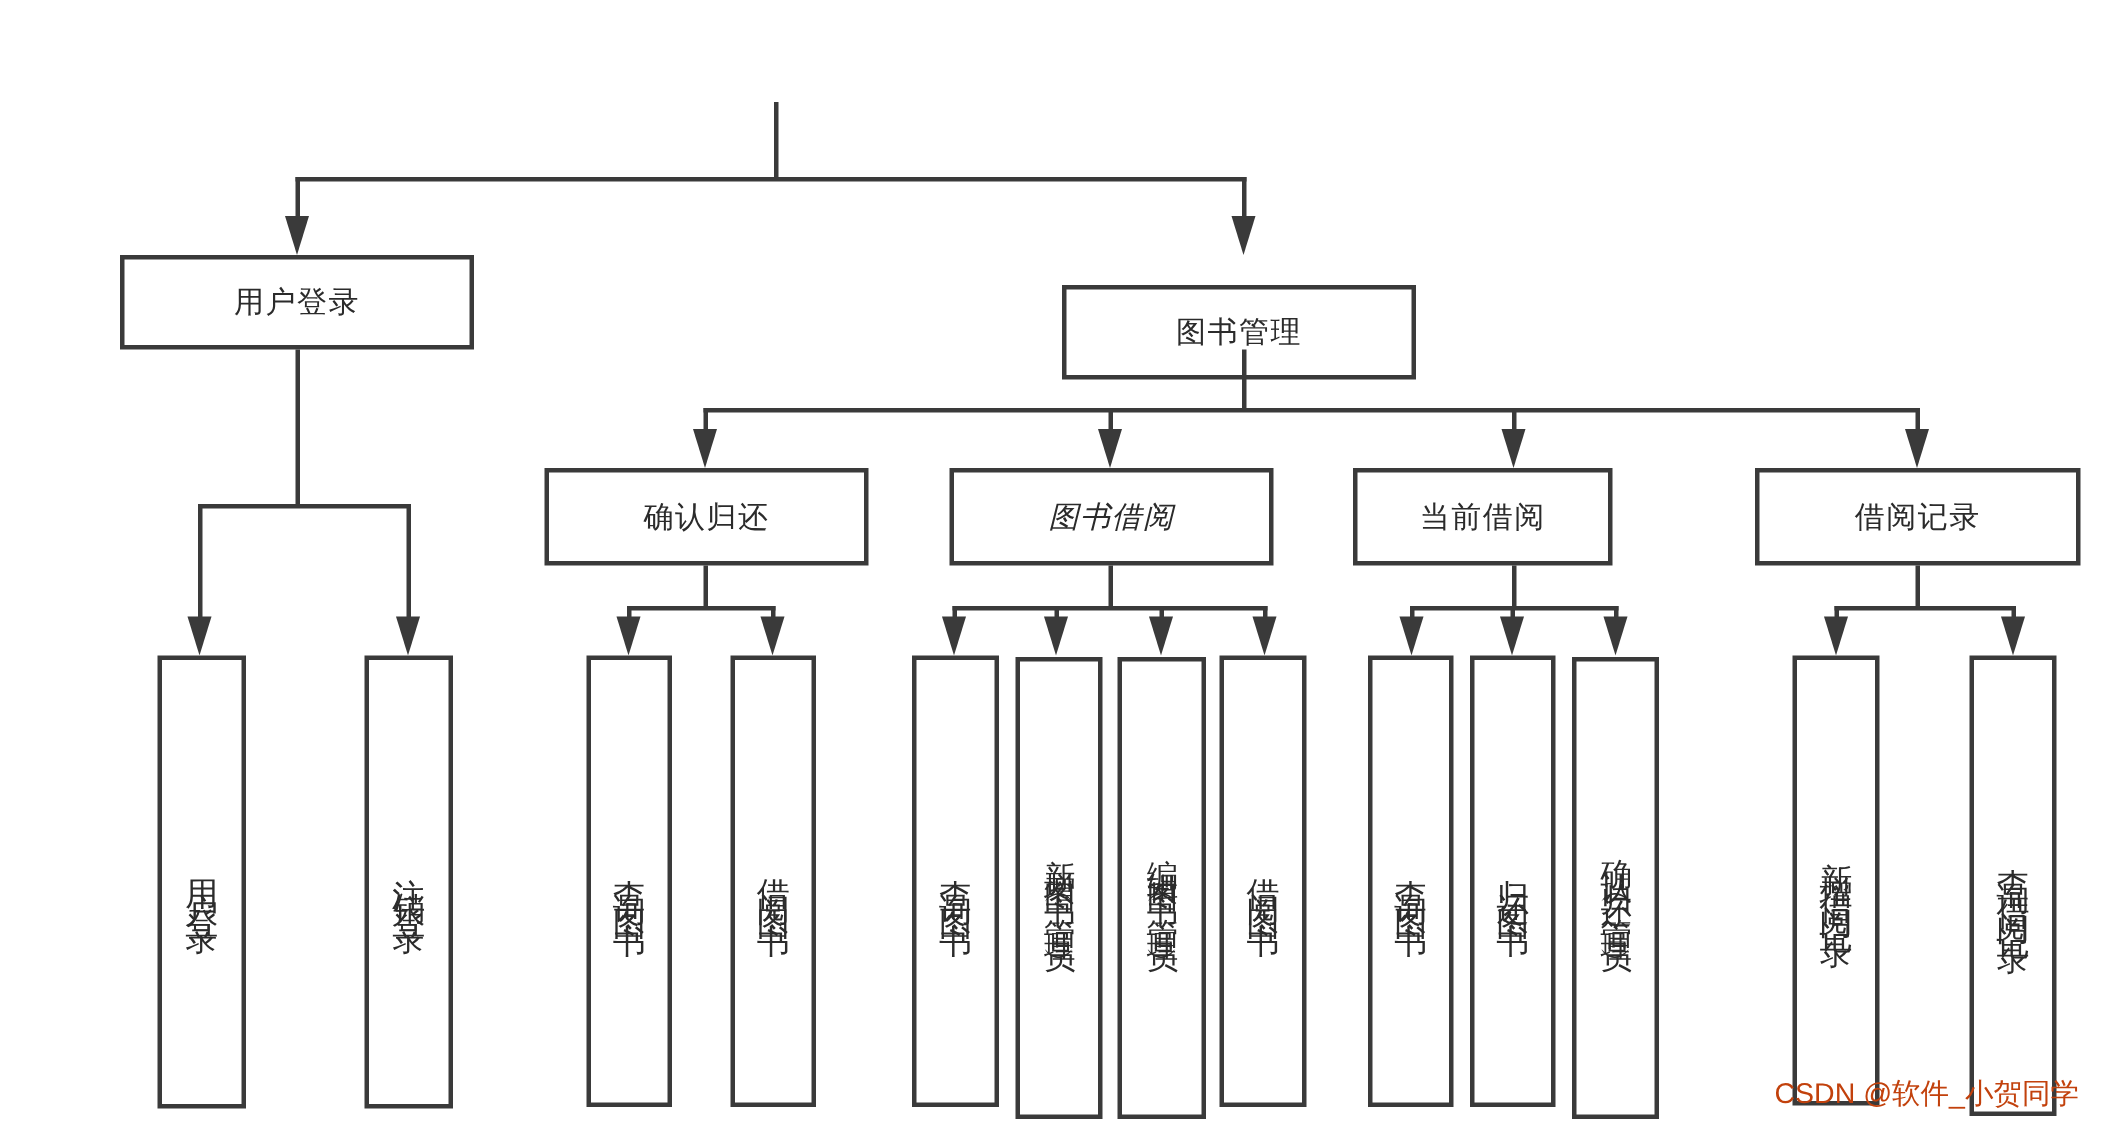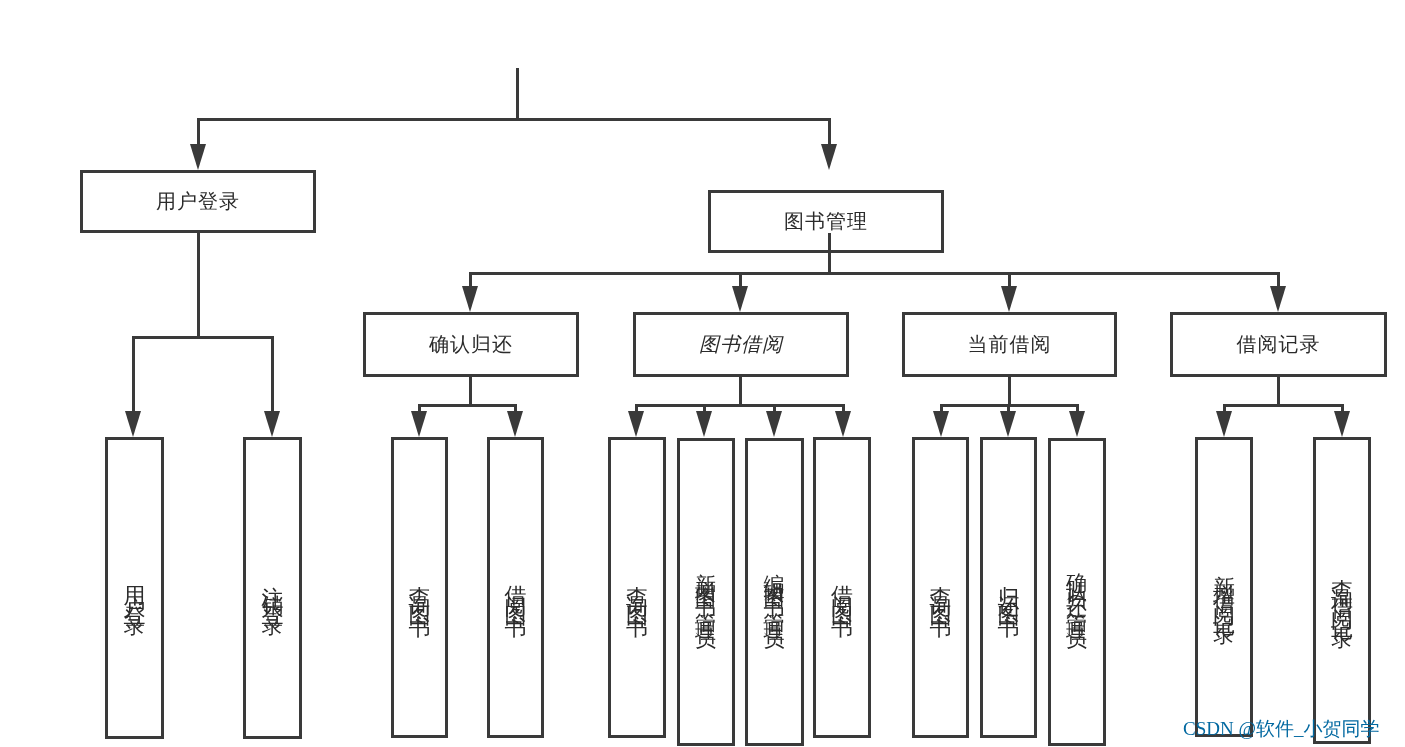--- a/index.html
+++ b/index.html
@@ -42,23 +42,22 @@
     height: 0;
     border-left: 8px solid transparent;
     border-right: 8px solid transparent;
     border-top: 26px solid #3a3a3a;
   }
   .watermark {
     position: absolute;
     left: 1183px;
     top: 716px;
     font-size: 19px;
-    color: #0369a1;
+    color: #c2410c;
     white-space: nowrap;
-    font-family: Liberation Serif, serif;
   }
 </style>
 </head>
 <body>
 
 <div id="canvas">
 
 
   <div class="line" style="left:516px; top:68px; width:3px; height:50px;"></div>
   <div class="line" style="left:197px; top:118px; width:634px; height:3px;"></div>
@@ -91,21 +90,21 @@
   <div class="arrow" style="left:732px; top:286px;"></div>
   <div class="arrow" style="left:1001px; top:286px;"></div>
   <div class="arrow" style="left:1270px; top:286px;"></div>
 
   <div class="box l3" style="left:363px; top:312px; width:216px; height:65px;">
     <span>确认归还</span>
   </div>
   <div class="box l3" style="left:633px; top:312px; width:216px; height:65px;font-style:italic;">
     <span>图书借阅</span>
   </div>
-  <div class="box l3" style="left:902px; top:312px; width:215px; height:65px;">
+  <div class="box l3" style="left:902px; top:312px; width:173px; height:65px;">
     <span>当前借阅</span>
   </div>
   <div class="box l3" style="left:1170px; top:312px; width:217px; height:65px;">
     <span>借阅记录</span>
   </div>
 
   <div class="line" style="left:469px; top:377px; width:3px; height:27px;"></div>
   <div class="line" style="left:418px; top:404px; width:99px; height:3px;"></div>
   <div class="line" style="left:418px; top:404px; width:3px; height:10px;"></div>
   <div class="line" style="left:514px; top:404px; width:3px; height:10px;"></div>

